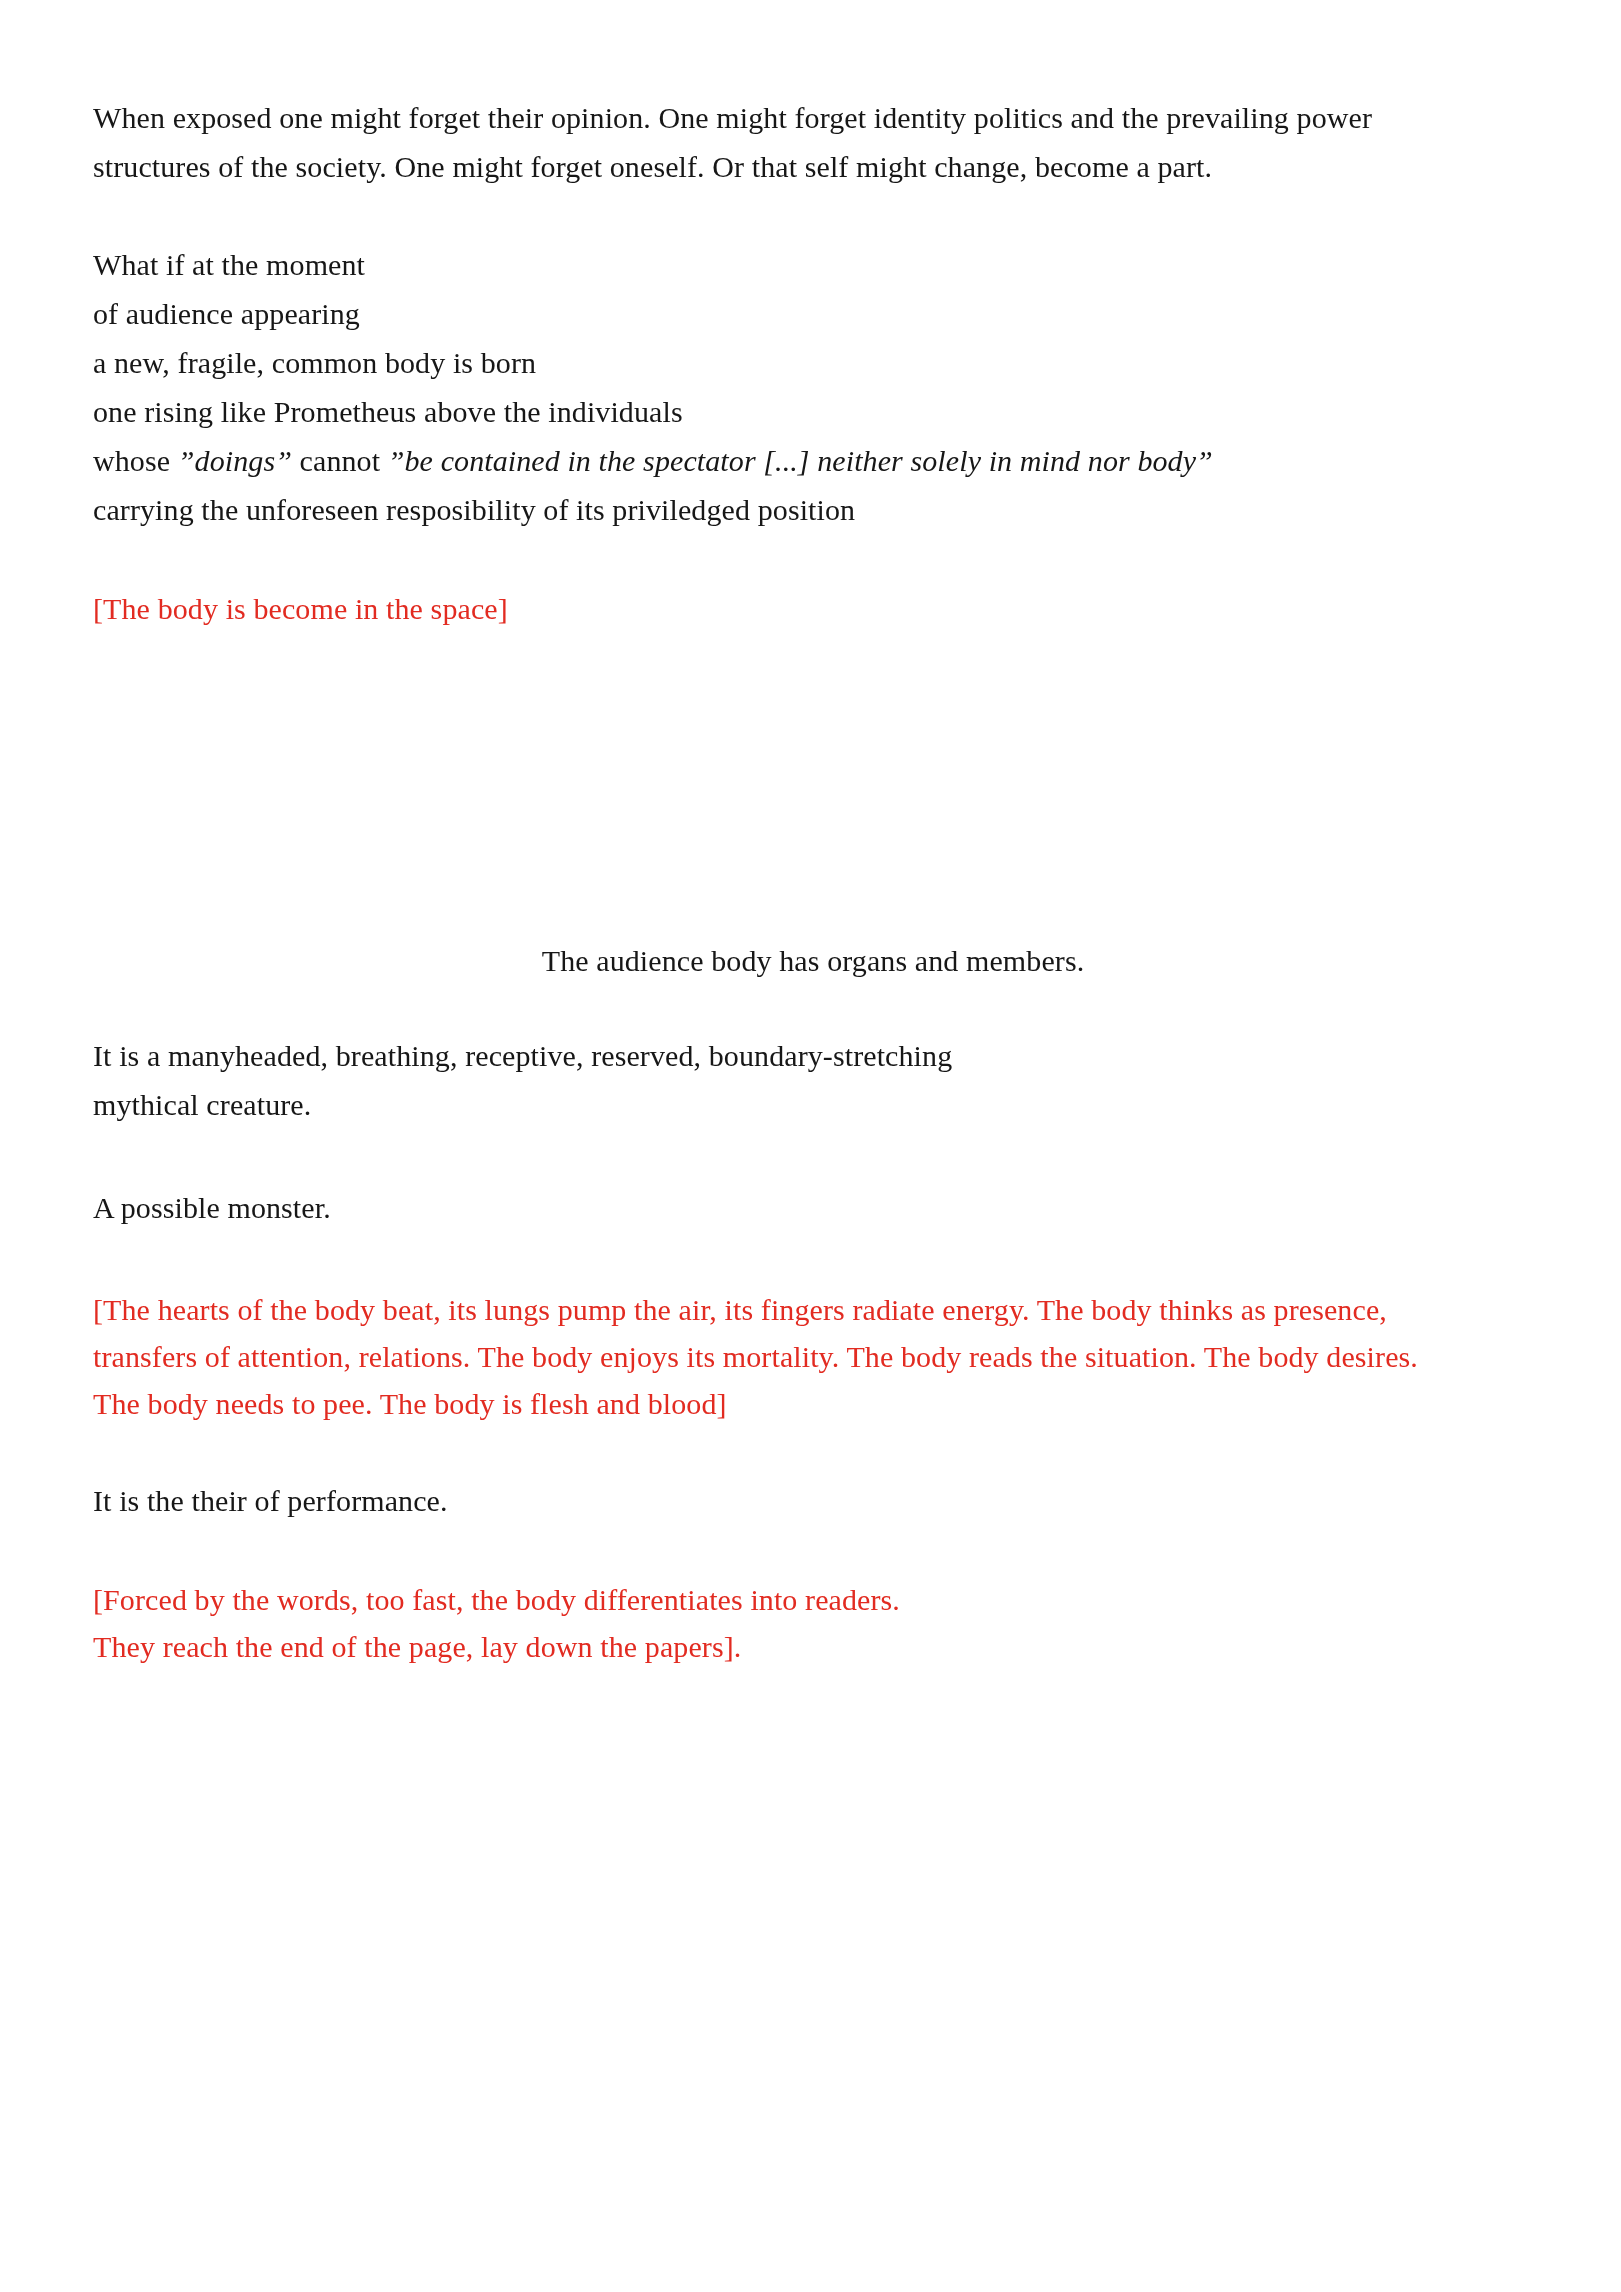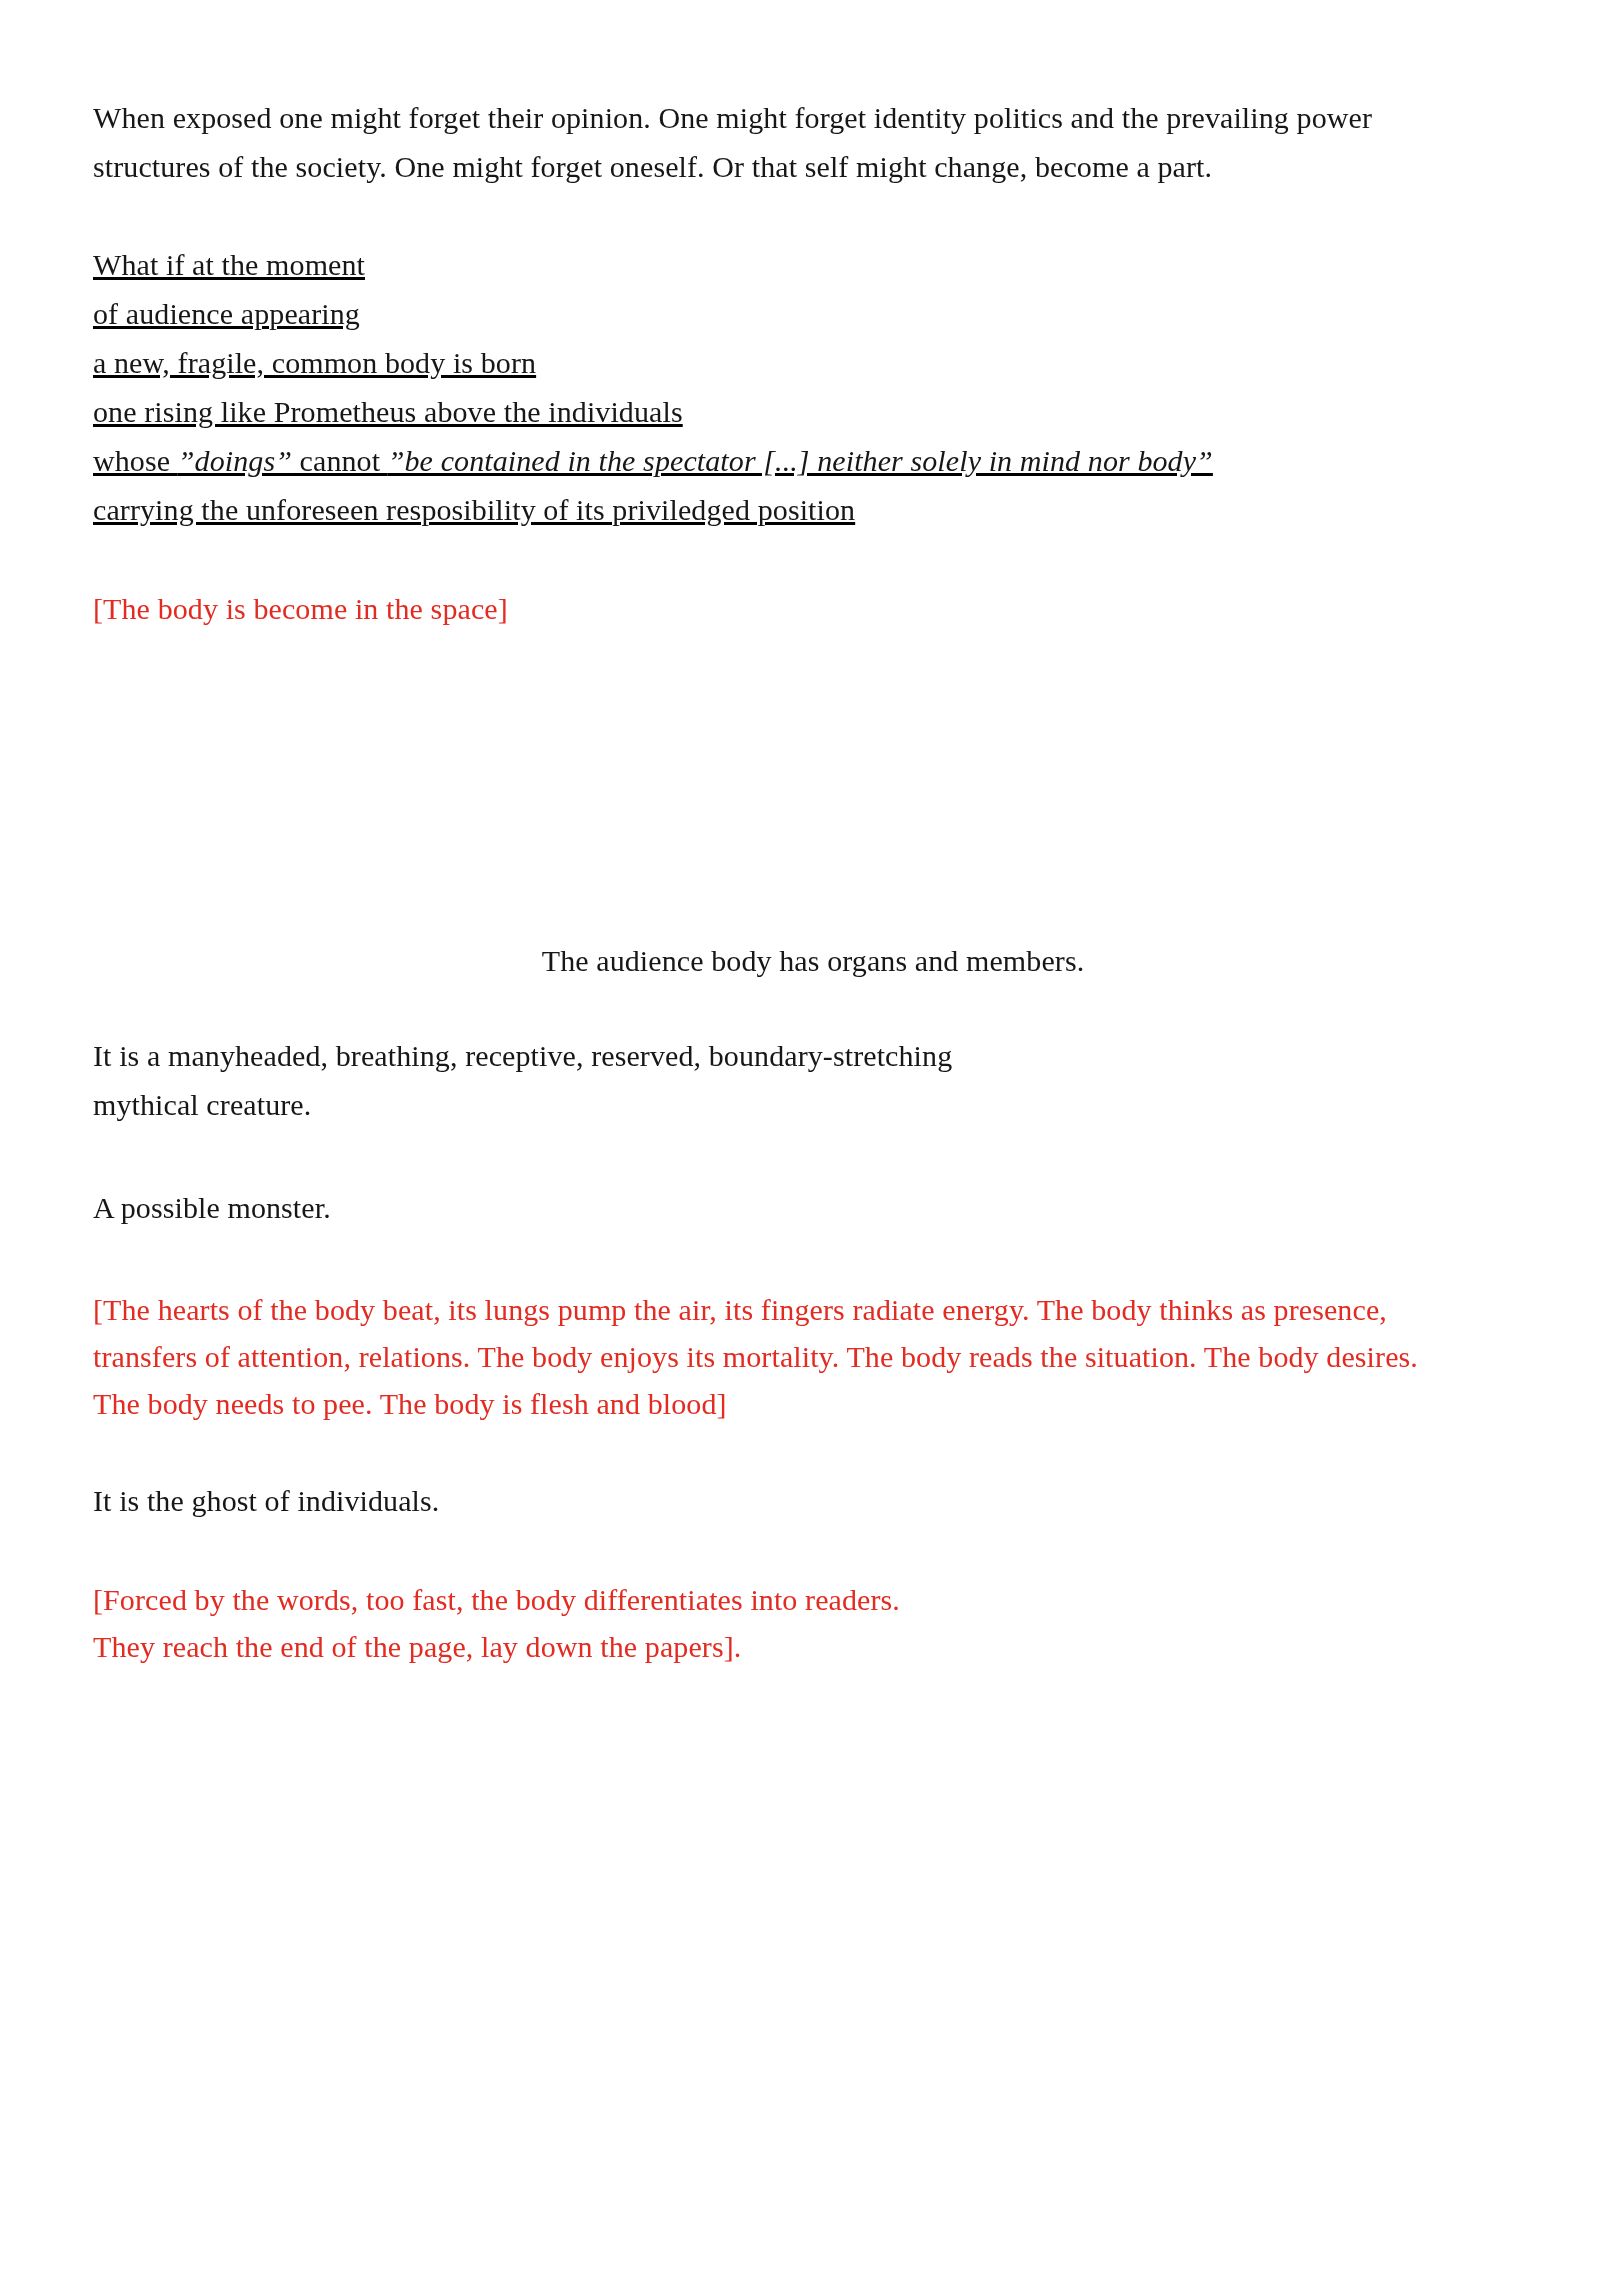--- a/index.html
+++ b/index.html
@@ -30,21 +30,21 @@
   .it { font-style:italic;text-align:right; }
 </style>
 </head>
 <body style="background: rgb(255, 255, 255);">
 
 <div class="doc" id="doc">
     <section class="block black" style="margin-top: 0px;">
       <div class="line"><span>When exposed one might forget their opinion. One might forget identity politics and the prevailing power</span></div>
       <div class="line"><span>structures of the society. One might forget oneself. Or that self might change, become a part.</span></div>
     </section>
-    <section class="block black" style="margin-top: 49px; text-decoration: underline;">
+    <section class="block black" style="margin-top: 49px;">
       <div class="line"><span>What if at the moment</span></div>
       <div class="line"><span>of audience appearing</span></div>
       <div class="line"><span>a new, fragile, common body is born</span></div>
       <div class="line"><span>one rising like Prometheus above the individuals</span></div>
       <div class="line"><span>whose </span><span class="it">”doings”</span><span> cannot </span><span class="it">”be contained in the spectator [...] neither solely in mind nor body”</span></div>
       <div class="line"><span>carrying the unforeseen resposibility of its priviledged position</span></div>
     </section>
     <section class="block red" style="margin-top: 51px;">
       <div class="line"><span>[The body is become in the space]</span></div>
     </section>
@@ -57,20 +57,20 @@
     </section>
     <section class="block black" style="margin-top: 54px;">
       <div class="line"><span>A possible monster.</span></div>
     </section>
     <section class="block red" style="margin-top: 54px;">
       <div class="line"><span>[The hearts of the body beat, its lungs pump the air, its fingers radiate energy. The body thinks as presence,</span></div>
       <div class="line"><span>transfers of attention, relations. The body enjoys its mortality. The body reads the situation. The body desires.</span></div>
       <div class="line"><span>The body needs to pee. The body is flesh and blood]</span></div>
     </section>
     <section class="block black" style="margin-top: 49px;">
-      <div class="line"><span>It is the ghost of individuals.</span></div>
+      <div class="line"><span>It is the their of performance.</span></div>
     </section>
     <section class="block red" style="margin-top: 51px;">
       <div class="line"><span>[Forced by the words, too fast, the body differentiates into readers.</span></div>
       <div class="line"><span>They reach the end of the page, lay down the papers].</span></div>
     </section>
   </div>
 
 
 </body></html>

